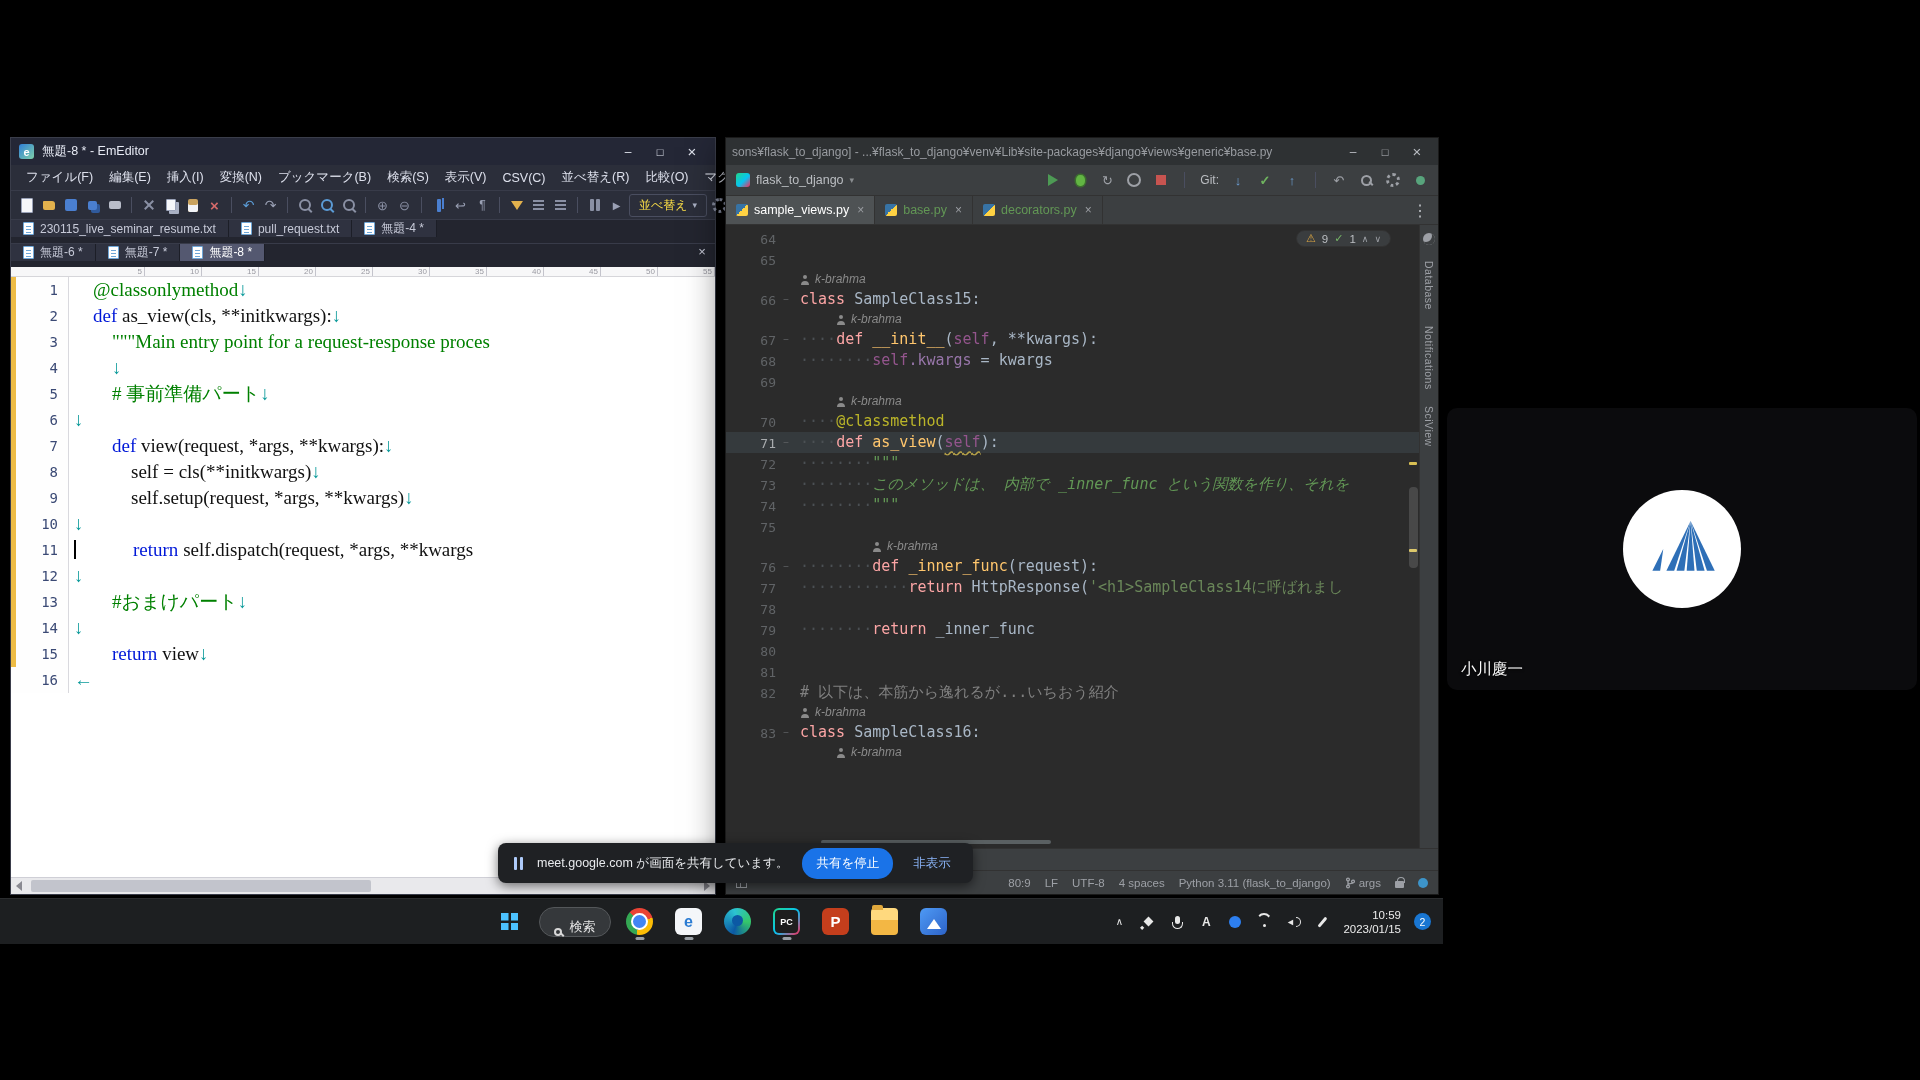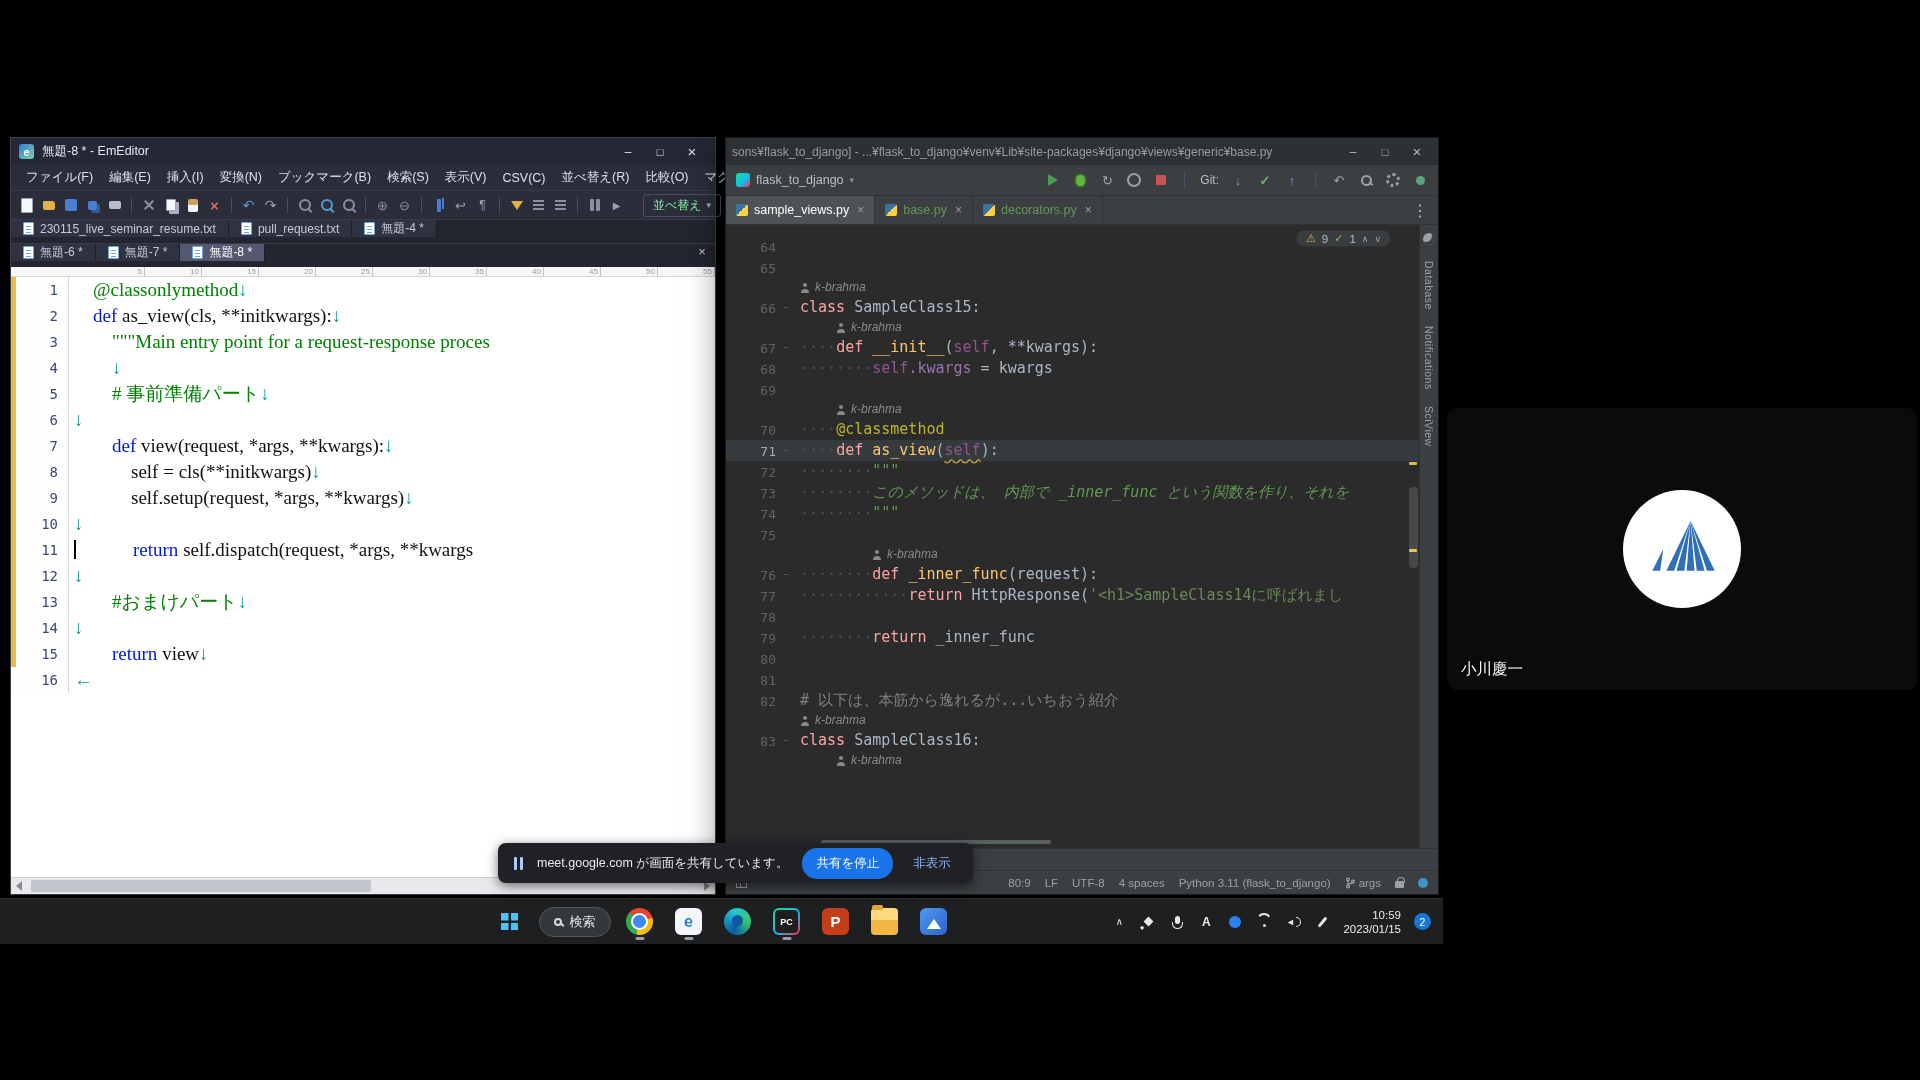--- a/index.html
+++ b/index.html
@@ -44,21 +44,21 @@
   [data-name="zoom-in-icon"]::before{content:"⊕";background:none;width:auto;height:auto;color:#8a90a4;font-size:13px}
   [data-name="zoom-out-icon"]::before{content:"⊖";background:none;width:auto;height:auto;color:#8a90a4;font-size:13px}
   [data-name="bookmark-icon"]::before{background:#4a7fd0;width:4px;height:13px;border-radius:1px;box-shadow:4px -2px 0 -1px #4a7fd0}
   [data-name="wrap-icon"]::before{content:"↩";background:none;width:auto;height:auto;color:#9aa0b4;font-size:13px}
   [data-name="special-chars-icon"]::before{content:"¶";background:none;width:auto;height:auto;color:#9aa0b4;font-size:12px}
   [data-name="filter-icon"]::before{width:0;height:0;background:none;border-left:6px solid transparent;border-right:6px solid transparent;border-top:9px solid #e2b14d;border-radius:0}
   [data-name="sort-ascending-icon"]::before,[data-name="sort-descending-icon"]::before{width:11px;height:2px;border-radius:0;box-shadow:0 4px 0 #8a90a4,0 8px 0 #8a90a4;margin-top:-8px}
   [data-name="compare-icon"]::before{width:4px;height:12px;border-radius:1px;box-shadow:6px 0 0 #8a90a4;margin-right:6px}
   [data-name="macro-play-icon"]::before{content:"▶";background:none;width:auto;height:auto;color:#9aa0b4;font-size:10px}
   .gearbase::before{width:9px;height:9px;border:3px dotted #8a90a4;border-radius:50%;background:none!important}
-  .em-sortbtn{display:flex;align-items:center;gap:5px;color:#86efac;font-size:12px;padding:2px 9px;margin-left:14px;border:1px solid #4a4e60;border-radius:3px;white-space:nowrap}
+  .em-sortbtn{display:flex;align-items:center;gap:5px;color:#fde047;font-size:12px;padding:2px 9px;border:1px solid #4a4e60;border-radius:3px;white-space:nowrap}
   .em-sortbtn::after{content:"▾";font-size:9px;color:#aab0c4}
 
   .em-tabrow{height:24px;background:#23252f;border-top:1px solid #383b49;display:flex;align-items:flex-start;flex:0 0 auto}
   .em-tabs{display:flex;flex:1;min-width:0}
   .em-tab{display:flex;align-items:center;gap:6px;padding:0 12px;font-size:12px;color:#c7cad8;background:#2f3240;border-right:1px solid #1c1e27;white-space:nowrap}
   .em-tab.active{background:#545870;color:#fff}
   .doc-icon{width:11px;height:13px;background:#fff;border:1px solid #6fa7d8;border-radius:1px;position:relative;flex:0 0 auto}
   .doc-icon::before{content:"";position:absolute;left:2px;top:3px;width:5px;height:1px;background:#6fa7d8;box-shadow:0 3px 0 #6fa7d8,0 6px 0 #6fa7d8}
   .tabrow-close{width:26px;display:flex;align-items:center;justify-content:center;color:#c7cad8;font-size:13px}
 
@@ -113,21 +113,21 @@
   .pc-tabs{height:29px;background:#3c3f41;border-bottom:1px solid #323232;display:flex;align-items:stretch;flex:0 0 auto}
   .pc-tab{display:flex;align-items:center;gap:6px;padding:0 10px;font-size:12.5px;color:#bbbec2;border-right:1px solid #323232;white-space:nowrap}
   .pc-tab.active{background:#4e5254;color:#fff}
   .pc-tab.new .pc-tab-label{color:#629755}
   .pc-tab-close{color:#9a9da2;font-size:12px;margin-left:2px}
   .python-icon{width:12px;height:12px;border-radius:2px;background:linear-gradient(135deg,#3773a5 0 50%,#ffd243 50% 100%);flex:0 0 auto}
   .pc-kebab{margin-left:auto;display:flex;align-items:center;padding:0 10px;color:#bbbec2}
   .pc-kebab::before{content:"⋮"}
 
   .pc-main{flex:1;display:flex;min-height:0}
-  .pc-editor{flex:1;position:relative;overflow:hidden;background:#2b2b2b;padding-top:11px}
+  .pc-editor{flex:1;position:relative;overflow:hidden;background:#2b2b2b;padding-top:3px}
   .pc-row{display:flex;height:21px;line-height:21px;position:relative}
   .pc-row.current{background:#353a3d}
   .pc-gutter{width:66px;flex:0 0 auto;text-align:right;padding-right:16px;position:relative}
   .pc-num{font-family:"DejaVu Sans Mono",monospace;font-size:13px;color:#606366}
   .pc-row.current .pc-num{color:#a8abae}
   .pc-fold{position:absolute;right:3px;top:0;font-size:10px;color:#606366}
   .pc-code{white-space:pre;font-family:"DejaVu Sans Mono",monospace;font-size:15px;padding-left:8px;color:#a9b7c6}
   .ps-kw{color:#fca5a5}
   .ps-fn{color:#ffc66d}
   .ps-dec{color:#bbb529}
@@ -177,21 +177,21 @@
   .meet-msg{color:#e8eaed;font-size:12.5px;white-space:nowrap}
   .stop-btn{background:#1a73e8;color:#fff;font-size:12.5px;padding:7px 14px;border-radius:15px;white-space:nowrap}
   .hide-btn{color:#8ab4f8;font-size:12.5px;padding:6px 6px;white-space:nowrap}
 
   
   .taskbar{position:absolute;left:0;top:898px;width:1443px;height:46px;background:#1d1f21;border-top:1px solid #2b2d2f}
   .tb-center{position:absolute;left:50%;top:0;height:100%;transform:translateX(-50%);display:flex;align-items:center;gap:9px}
   .tb-btn{width:40px;height:40px;border-radius:6px;display:flex;align-items:center;justify-content:center;position:relative}
   .tb-btn.running::after{content:"";position:absolute;bottom:2px;left:50%;transform:translateX(-50%);width:9px;height:3px;border-radius:2px;background:#9aa0a6}
   .start-grid{width:17px;height:17px;background-image:linear-gradient(#4cc2ff,#4cc2ff),linear-gradient(#4cc2ff,#4cc2ff),linear-gradient(#4cc2ff,#4cc2ff),linear-gradient(#4cc2ff,#4cc2ff);background-size:7.5px 7.5px;background-position:0 0,9.5px 0,0 9.5px,9.5px 9.5px;background-repeat:no-repeat}
-  .search-pill{height:30px;border-radius:15px;background:#35383b;border:1px solid #54575a;display:flex;align-items:center;gap:8px;padding:0 14px;color:#e8e8e8;font-size:13px;white-space:nowrap}
+  .search-pill{height:30px;border-radius:15px;background:#35383b;border:1px solid #54575a;display:flex;align-items:flex-end;gap:8px;padding:0 14px;color:#e8e8e8;font-size:13px;white-space:nowrap}
   .mag-small{width:8px;height:8px;border:2px solid #d8d8d8;border-radius:50%;position:relative}
   .mag-small::after{content:"";position:absolute;right:-3px;bottom:-3px;width:2px;height:5px;background:#d8d8d8;transform:rotate(-45deg)}
   .appic{width:27px;height:27px;border-radius:6px;position:relative;display:flex;align-items:center;justify-content:center}
   [data-name="chrome-icon"] .appic{border-radius:50%;background:conic-gradient(from -45deg,#ea4335 0 33%,#fbbc05 0 66%,#34a853 0 100%)}
   [data-name="chrome-icon"] .appic::before{content:"";width:13px;height:13px;border-radius:50%;background:#4285f4;border:2.5px solid #fff}
   [data-name="emeditor-icon"] .appic{background:#f4f6f9}
   [data-name="emeditor-icon"] .appic::before{content:"e";color:#2b7cd3;font-weight:bold;font-size:16px}
   [data-name="edge-icon"] .appic{border-radius:50%;background:conic-gradient(from 200deg,#0c59a4,#2bc3d2 40%,#35c769 70%,#0c59a4)}
   [data-name="edge-icon"] .appic::before{content:"";width:11px;height:11px;border-radius:50%;background:#0c59a4;margin-bottom:3px}
   [data-name="pycharm-icon"] .appic{background:linear-gradient(#1e1e1e,#1e1e1e) padding-box,linear-gradient(135deg,#21d789,#07c3f2,#fe2857) border-box;border:2px solid transparent}

